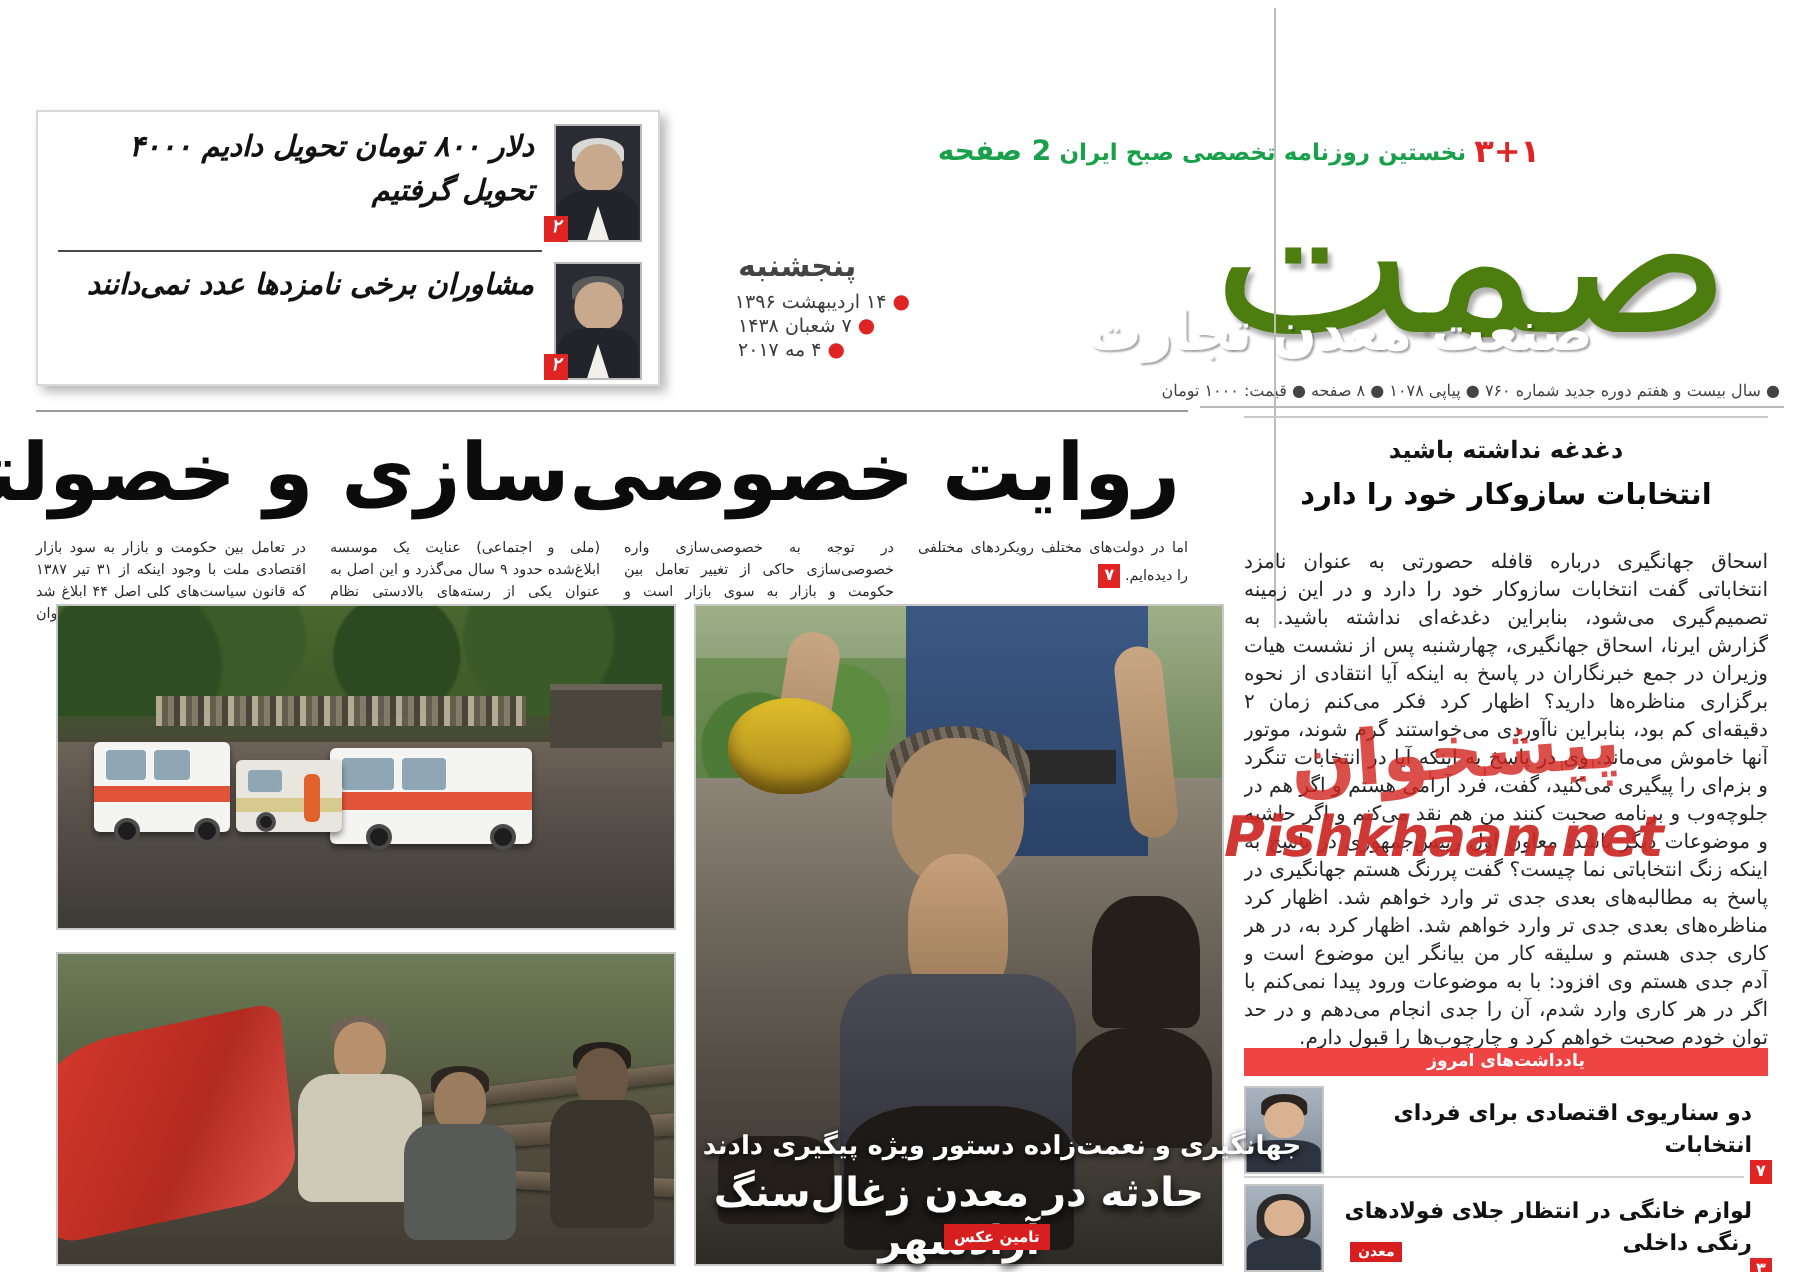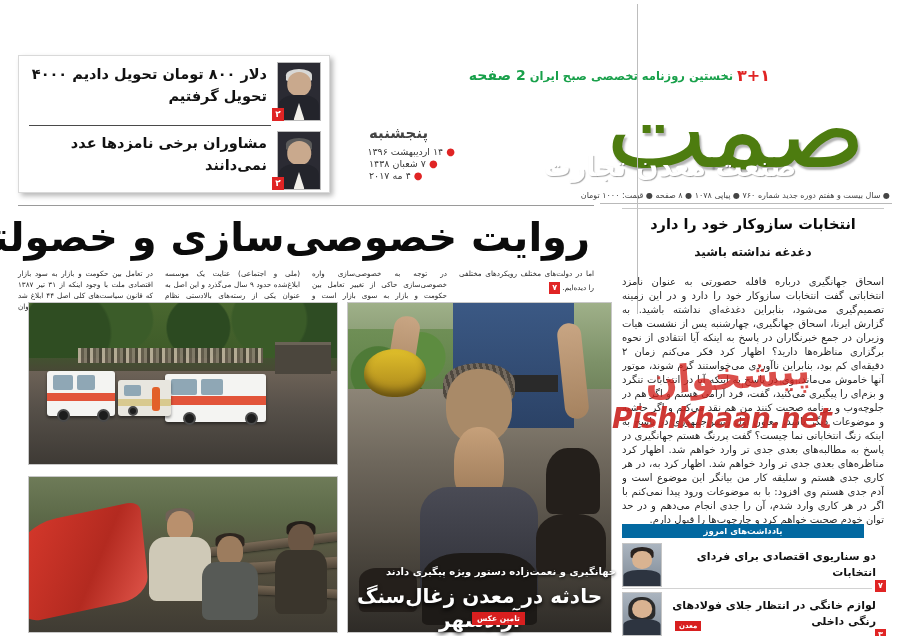--- a/index.html
+++ b/index.html
@@ -36,20 +36,21 @@
     box-sizing: border-box;
   }
   .brief {
     position: relative;
     height: 69px;
     box-sizing: border-box;
     padding: 6px 8px 6px 6px;
     display: flex;
     flex-direction: row;
     align-items: flex-start;
+    font-style: italic;
   }
   .brief .thumb {
     width: 42px; height: 57px;
     flex: 0 0 42px;
     border: 1px solid #bbb;
     overflow: hidden;
     position: relative;
     background: #2b2b33;
   }
   .brief .thumb .face {
@@ -356,21 +357,21 @@
     background: linear-gradient(#c8a583,#a5825f); border-radius:12px; transform:rotate(-6deg); }
   .mp-sitter { position:absolute; background:#241f1b; border-radius:40% 40% 12% 12%; }
 
   
   #cap-sub {
     position: absolute;
     left: 347px; top: 566px;
     width: 308px;
     text-align: center;
     color: #ffffff;
-    font-size: 10px;
+    font-size: 13px;
     font-weight: bold;
     direction: rtl;
     text-shadow: 0 1px 3px rgba(0,0,0,.9);
     z-index: 6;
   }
   #cap-main {
     position: absolute;
     left: 347px; top: 584px;
     width: 265px;
     text-align: center;
@@ -443,22 +444,22 @@
     text-align: justify;
     color: #262626;
     height: 268px;
     overflow: hidden;
   }
 
   
   #notes-header {
     position: absolute;
     left: 622px; top: 524px;
-    width: 242px; height: 14px;
-    background: #0369a1;
+    width: 262px; height: 14px;
+    background: #ef4444;
     color: #ffffff;
     font-size: 8.5px;
     font-weight: bold;
     text-align: center;
     line-height: 14px;
     direction: rtl;
   }
   .note {
     position: absolute;
     left: 622px;
@@ -716,22 +717,22 @@
   </div>
 
   <div id="cap-sub-left"></div>
   <div id="cap-sub">جهانگیری و نعمت‌زاده دستور ویژه پیگیری دادند</div>
   <div id="cap-main">حادثه در معدن زغال‌سنگ آزادشهر</div>
   <div id="cap-badge">تامین عکس</div>
 
   <div id="sb-divider"></div>
   <div id="sidebar">
     <div id="sb-rule-top"></div>
+    <div id="sb-kicker">دغدغه نداشته باشید</div>
     <div id="sb-title">انتخابات سازوکار خود را دارد</div>
-    <div id="sb-kicker">دغدغه نداشته باشید</div>
     <div id="sb-body">اسحاق جهانگیری درباره قافله حصورتی به عنوان نامزد انتخاباتی گفت انتخابات سازوکار خود را دارد و در این زمینه تصمیم‌گیری می‌شود، بنابراین دغدغه‌ای نداشته باشید. به گزارش ایرنا، اسحاق جهانگیری، چهارشنبه پس از نشست هیات وزیران در جمع خبرنگاران در پاسخ به اینکه آیا انتقادی از نحوه برگزاری مناظره‌ها دارید؟ اظهار کرد فکر می‌کنم زمان ۲ دقیقه‌ای کم بود، بنابراین ناآوردی می‌خواستند گرم شوند، موتور آنها خاموش می‌ماند. وی در پاسخ به اینکه آیا در انتخابات تنگرد و بزم‌ای را پیگیری می‌کنید، گفت، فرد آرامی هستم و اگر هم در جلوچه‌وب و برنامه صحبت کنند من هم نقد می‌کنم و اگر حاشیه و موضوعات دیگر باشد، معاون اول رییس‌جمهوری در پاسخ به اینکه زنگ انتخاباتی نما چیست؟ گفت پررنگ هستم جهانگیری در پاسخ به مطالبه‌های بعدی جدی تر وارد خواهم شد. اظهار کرد مناظره‌های بعدی جدی تر وارد خواهم شد. اظهار کرد به، در هر کاری جدی هستم و سلیقه کار من بیانگر این موضوع است و آدم جدی هستم وی افزود: با به موضوعات ورود پیدا نمی‌کنم با اگر در هر کاری وارد شدم، آن را جدی انجام می‌دهم و در حد توان خودم صحبت خواهم کرد و چارچوب‌ها را قبول دارم.</div>
   </div>
 
   <div id="notes-header">یادداشت‌های امروز</div>
 
   <div class="note" id="note-1">
     <div class="nthumb">
       <div class="bg"></div>
       <div class="hair"></div>
       <div class="face"></div>

